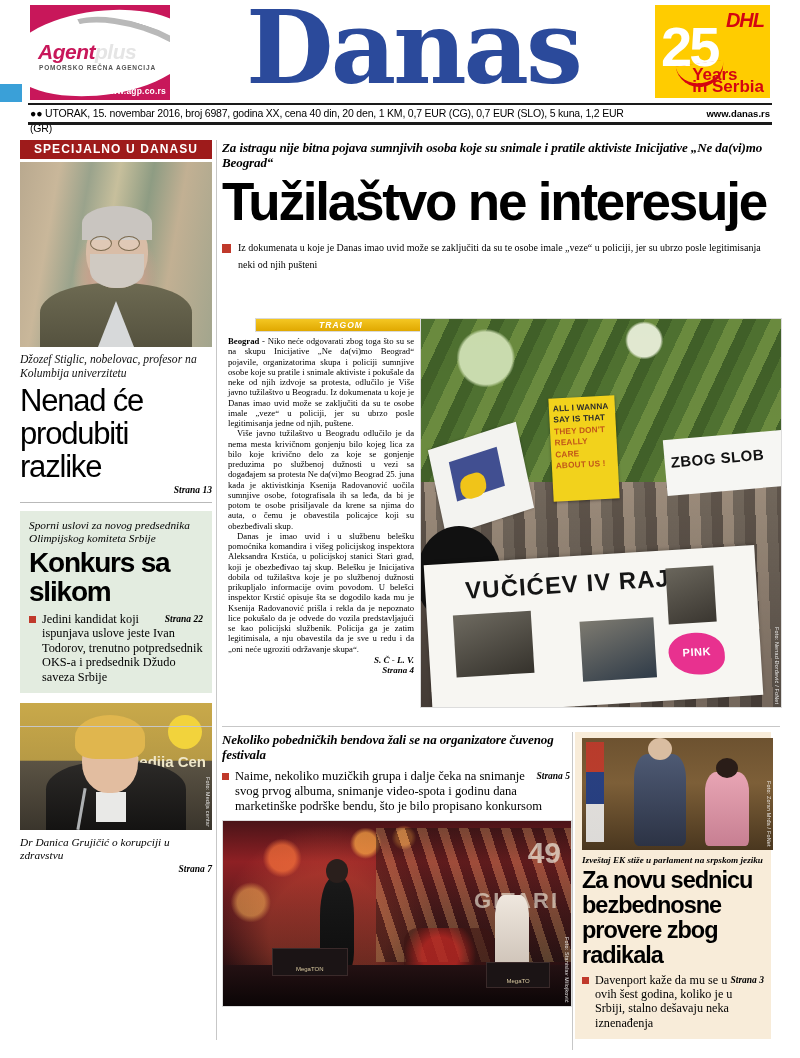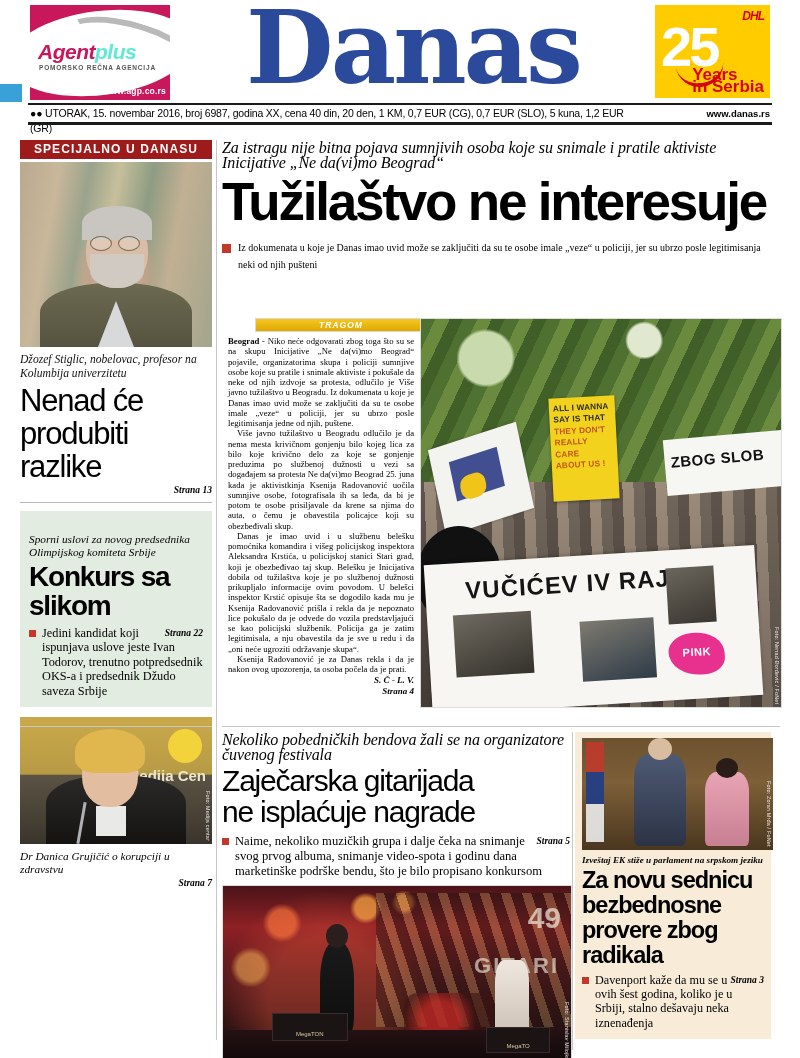--- a/index.html
+++ b/index.html
@@ -24,21 +24,21 @@
     position:absolute;left:22px;top:18px;width:150px;height:62px;
     border:6px solid #b9b9b9;border-radius:50%;
     border-left-color:transparent;border-bottom-color:transparent;
     transform:rotate(18deg);
   }
   .agent-txt{
     position:absolute;left:8px;top:36px;width:126px;text-align:left;
     font-style:italic;font-weight:bold;font-size:21px;color:#c8175a;
     letter-spacing:-0.5px;line-height:1;
   }
-  .agent-txt .plus{color:#5eead4;margin-top:24px;}
+  .agent-txt .plus{color:#e5e5e5;margin-top:24px;}
   .agent-sub{
     position:absolute;left:9px;top:59px;width:130px;
     font-size:6.5px;font-weight:bold;letter-spacing:0.8px;color:#555;
   }
   .agent-url{
     position:absolute;right:4px;bottom:4px;
     font-size:8.5px;font-weight:bold;color:#fff;letter-spacing:0.2px;
   }
 
   .nameplate{
@@ -47,21 +47,21 @@
     font-size:101px;line-height:100px;color:#2b4a9b;
     letter-spacing:-3px;text-align:center;
   }
 
   .dhl-box{
     position:absolute;left:655px;top:5px;width:115px;height:93px;
     background:#ffcc00;overflow:hidden;
   }
   .dhl-word{
     position:absolute;right:6px;top:4px;
-    font-style:italic;font-weight:bold;font-size:12px;color:#d40511;
+    font-style:italic;font-weight:bold;font-size:20px;color:#d40511;
     letter-spacing:-1px;
     margin-left:40px;
   }
   .dhl-25{
     position:absolute;left:6px;top:14px;
     font-weight:bold;font-size:56px;line-height:56px;color:#fff;
     font-family:"Liberation Sans",sans-serif;letter-spacing:-3px;
   }
   .dhl-arc{
     position:absolute;left:22px;top:58px;width:48px;height:20px;
@@ -143,21 +143,21 @@
     font-family:"Liberation Serif",serif;font-weight:bold;font-style:italic;
     font-size:9.5px;text-align:right;margin-top:2px;
   }
   .hr-thin{height:1px;background:#b9b9b9;margin:7px 0 0 0;}
 
   .box-green{
     margin-top:8px;background:#e3ece0;padding:8px 9px 9px 9px;
   }
   .kicker-serif{
     font-family:"Liberation Serif", serif;font-style:italic;
-    font-size:11.3px;line-height:13px;margin-top:14px;
+    font-size:11.3px;line-height:13px;
   }
   .hl-konkurs{
     font-family:"Liberation Sans",sans-serif;font-weight:bold;
     font-size:28px;line-height:29px;letter-spacing:-1.2px;margin-top:3px;
   }
   .bullet-par{
     position:relative;padding-left:13px;margin-top:6px;
     font-family:"Liberation Serif",serif;font-size:12.3px;line-height:14.4px;
   }
   .bullet-par::before{
@@ -203,22 +203,22 @@
     font-family:"Liberation Sans",sans-serif;letter-spacing:.2px;
   }
   .hl-kc{
     font-family:"Liberation Sans",sans-serif;font-weight:bold;
     font-size:25px;line-height:26px;letter-spacing:-1px;margin-top:4px;
   }
 
   
   .main{position:absolute;left:222px;top:140px;width:558px;}
   .deck-top{
-    font-family:"Liberation Serif",serif;font-style:italic;font-weight:normal;
-    font-size:16px;line-height:15px;letter-spacing:-0.1px;
+    font-family:"Liberation Serif",serif;font-style:italic;font-weight:bold;
+    font-size:13px;line-height:15px;letter-spacing:-0.1px;
   }
   .headline{
     font-family:"Liberation Sans",sans-serif;font-weight:bold;
     font-size:53px;line-height:52px;letter-spacing:-2.2px;margin-top:6px;
   }
   .lede{
     position:relative;padding-left:16px;margin-top:11px;
     font-family:"Liberation Serif",serif;font-size:10px;line-height:17px;
   }
   .lede::before{
@@ -524,21 +524,20 @@
     <div class="below">
 
       <div class="tragom-wrap">
         <div class="tragom">TRAGOM</div>
       </div>
 
       <div class="bodycol">
         <p class="first"><b>Beograd</b><span> - Niko neće odgovarati zbog toga što su se na skupu Inicijative „Ne da(vi)mo Beograd“ pojavile, organizatorima skupa i policiji sumnjive osobe koje su pratile i snimale aktiviste i pokušale da neke od njih izdvoje sa protesta, odlučilo je Više javno tužilaštvo u Beogradu. Iz dokumenata u koje je Danas imao uvid može se zaključiti da su te osobe imale „veze“ u policiji, jer su ubrzo posle legitimisanja jedne od njih, puštene.</span></p>
         <p>Više javno tužilaštvo u Beogradu odlučilo je da nema mesta krivičnom gonjenju bilo kojeg lica za bilo koje krivično delo za koje se gonjenje preduzima po službenoj dužnosti u vezi sa događajem sa protesta Ne da(vi)mo Beograd 25. juna kada je aktivistkinja Ksenija Radovanović uočila sumnjive osobe, fotografisala ih sa leđa, da bi je potom te osobe prisiljavale da krene sa njima do auta, o čemu je obavestila policajce koji su obezbeđivali skup.</p>
         <p>Danas je imao uvid i u službenu belešku pomoćnika komandira i višeg policijskog inspektora Aleksandra Krstića, u policijskoj stanici Stari grad, koji je obezbeđivao taj skup. Belešku je Inicijativa dobila od tužilaštva koje je po službenoj dužnosti prikupljalo informacije ovim povodom. U belešci inspektor Krstić opisuje šta se dogodilo kada mu je Ksenija Radovanović prišla i rekla da je nepoznato lice pokušalo da je odvede do vozila predstavljajući se kao policijski službenik. Policija ga je zatim legitimisala, a nju obavestila da je sve u redu i da „oni neće ugroziti održavanje skupa“.</p>
-        <p>Ksenija Radovanović je za Danas rekla i da je nakon ovog upozorenja, ta osoba počela da je prati.</p>
         <div class="sign">S. Č - L. V.</div>
         <div class="sign2">Strana 4</div>
       </div>
 
       <div class="mainphoto">
         <div class="mp-sky"></div>
         <div class="mp-crowd"></div>
 
         <div class="mp-flagwhite">
           <div class="blk"></div>
@@ -572,24 +571,20 @@
           </div>
         </div>
 
         <div class="credit-v">Foto: Nenad Đorđević / FoNet</div>
       </div>
     </div>
   </div>
 
   <div class="col-mid">
     <div class="deck-top">Nekoliko pobedničkih bendova žali se na organizatore čuvenog festivala</div>
-    <div class="hl-gitar">
-      <div>Zaječarska gitarijada</div>
-      <div>ne isplaćuje nagrade</div>
-    </div>
     <div class="bullet-par" style="font-size:12.6px;line-height:15px;margin-top:7px;">
       <span class="strana-inline">Strana 5</span>
       <span>Naime, nekoliko muzičkih grupa i dalje čeka na snimanje svog prvog albuma, snimanje video-spota i godinu dana marketinške podrške bendu, što je bilo propisano konkursom</span>
     </div>
 
     <div class="ph-gitar">
       <div class="stageglow"></div>
       <div class="backdrop"></div>
       <div class="bd-num">49</div>
       <div class="bd-txt">GITARI</div>

